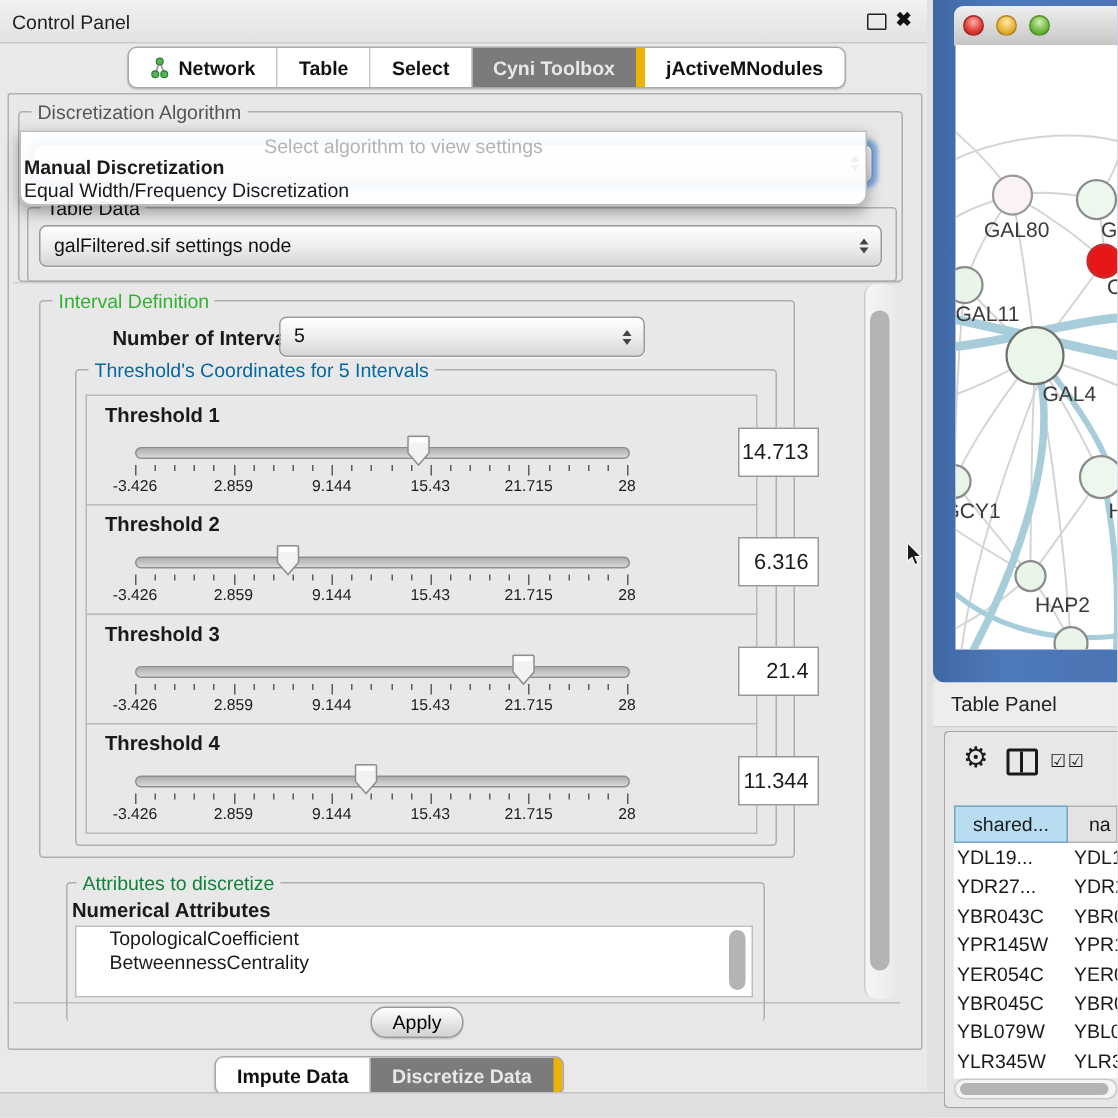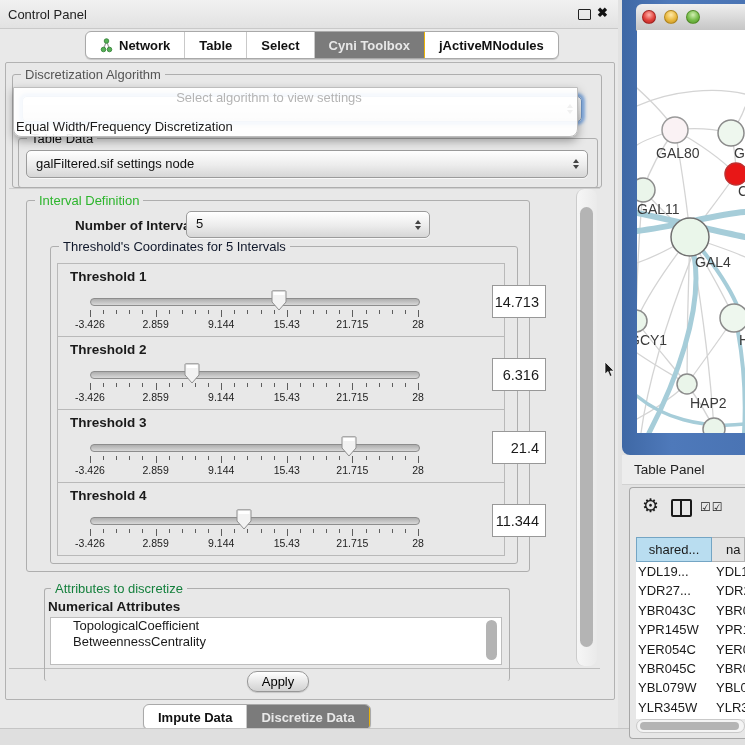--- a/index.html
+++ b/index.html
@@ -13,21 +13,21 @@
                border-bottom:1px solid #c9c9c9;}
   #cp-title{left:8px;top:7px;font-size:13px;color:#222;}
   #float-btn{left:578px;top:9px;width:11px;height:9px;border:1.5px solid #222;border-radius:1px;}
   #close-btn{left:597px;top:5px;font-size:13px;font-weight:bold;color:#111;}
 
   .tabbar{background:#fff;border:1px solid #a9a9a9;border-radius:6px;display:flex;align-items:stretch;
           box-shadow:0 1px 1px rgba(0,0,0,.15);overflow:hidden;}
   .tab{display:flex;align-items:center;justify-content:center;padding:0 14px;font-weight:bold;
        color:#111;border-right:1px solid #c9c9c9;white-space:nowrap;}
   .tab:last-child{border-right:none;}
-  .tab.active{background:#7b7b7b;color:#e8e8e8;border-right:1px solid #eab308;}
+  .tab.active{background:#7b7b7b;color:#e8e8e8;border-right:6px solid #eab308;}
   #top-tabs{left:85px;top:31px;height:26px;}
   #bottom-tabs{left:143px;top:704px;height:24px;}
 
   #content-panel{left:5px;top:62px;width:608px;height:636px;background:#e8e8e8;
                  border:1px solid #b2b2b2;border-radius:2px;}
 
   .group{position:absolute;border:1px solid #aeaeae;border-radius:3px;}
   .gtitle{position:absolute;top:-8px;background:#e8e8e8;padding:0 4px;font-size:13px;white-space:nowrap;}
 
   .mcombo{position:absolute;background:linear-gradient(#ffffff,#ececec 55%,#d6d6d6);
@@ -173,20 +173,21 @@
     <div class="mcombo abs" style="left:26px;top:150px;width:562px;height:28px;box-sizing:border-box;line-height:26px;">
       <span>galFiltered.sif settings node</span>
       <span class="spin">
           <i class="up"></i>
           <i class="dn"></i>
         </span>
     </div>
 
     <div id="algo-popup" class="abs">
       <div id="algo-hint" class="abs">Select algorithm to view settings</div>
+      <div class="popup-item" style="top:16px;font-weight:bold;">Manual Discretization</div>
       <div class="popup-item" style="top:31px;">Equal Width/Frequency Discretization</div>
     </div>
 
     <div id="scroll-viewport" class="abs"></div>
     <div class="vsb-track abs" style="left:576px;top:189px;width:20px;height:477px;">
       <div class="sb-thumb" style="left:3px;top:18px;width:13px;height:440px;"></div>
     </div>
 
     <div class="group" style="left:26px;top:200px;width:502px;height:370px;">
       <span class="gtitle" style="left:8px;color:#2db52d;">Interval Definition</span>
@@ -194,21 +195,21 @@
     <span class="abs" style="left:75px;top:218px;font-weight:bold;font-size:13.5px;">Number of Intervals</span>
     <div class="mcombo abs" style="left:186px;top:211px;width:244px;height:27px;box-sizing:border-box;">
       <span>5</span>
       <span class="spin">
           <i class="up"></i>
           <i class="dn"></i>
         </span>
     </div>
 
     <div class="group" style="left:50px;top:246px;width:466px;height:316px;">
-      <span class="gtitle" style="left:8px;color:#0f172a;">Threshold's Coordinates for 5 Intervals</span>
+      <span class="gtitle" style="left:8px;color:#0369a1;">Threshold's Coordinates for 5 Intervals</span>
       <div id="thr-stack">
           <div class="thr-panel" style="top: 16px;">
             <div class="thr-label">Threshold 1</div>
             <div class="thr-track"></div>
             <div class="tick" style="left: 32px; top: 46px; height: 7px;"></div>
             <div class="tick" style="left: 45.12px; top: 46px; height: 4px;"></div>
             <div class="tick" style="left: 58.24px; top: 46px; height: 4px;"></div>
             <div class="tick" style="left: 71.36px; top: 46px; height: 4px;"></div>
             <div class="tick" style="left: 84.48px; top: 46px; height: 4px;"></div>
             <div class="tick" style="left: 97.6px; top: 46px; height: 7px;"></div>

